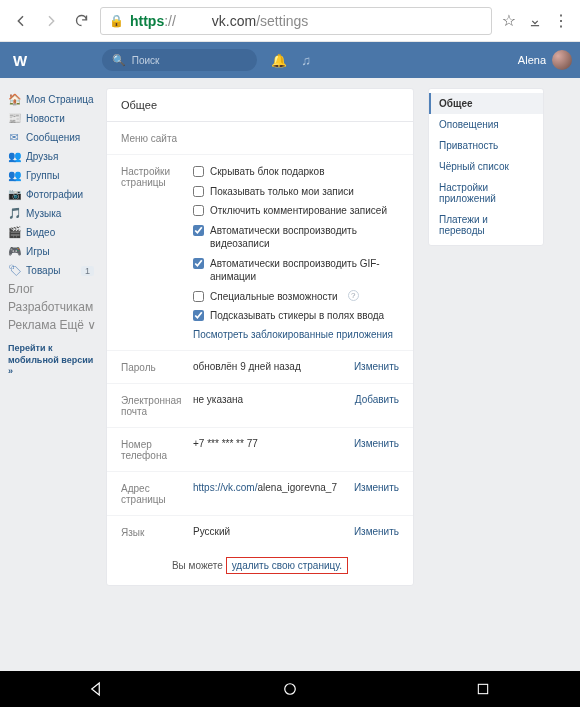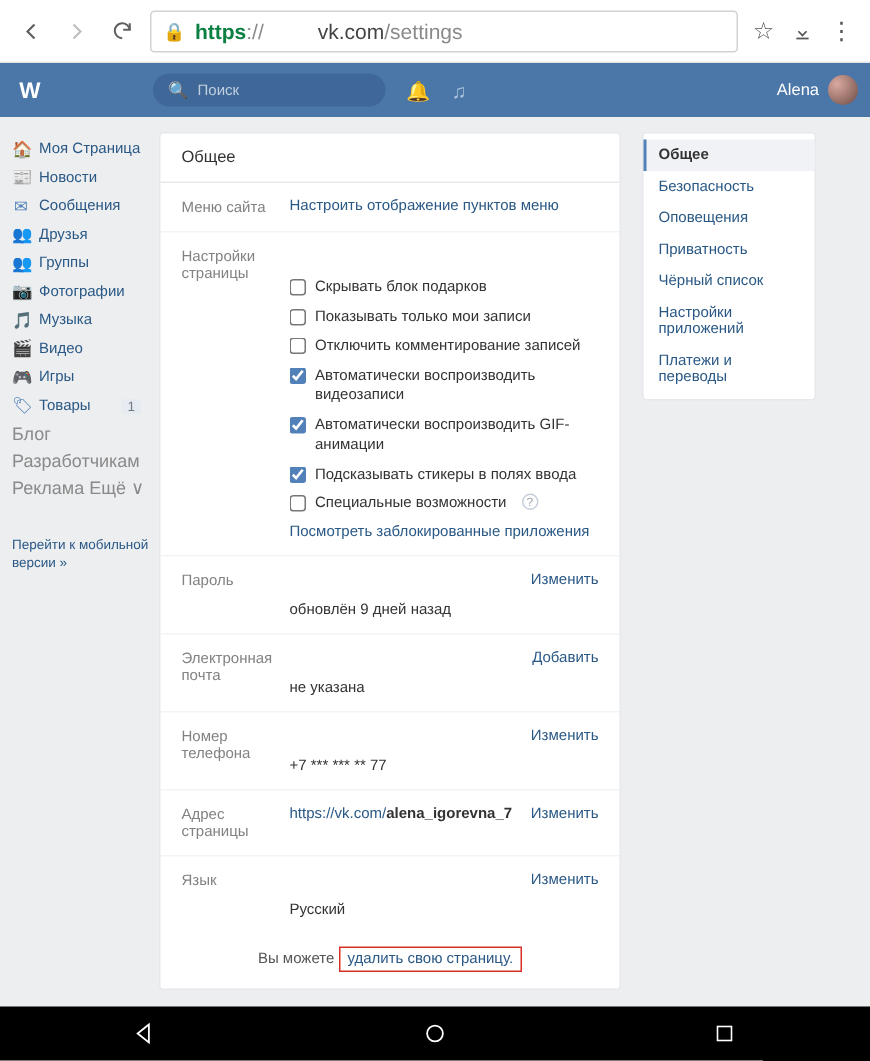--- a/index.html
+++ b/index.html
@@ -25,37 +25,37 @@
   .vk-head .user { margin-left:auto; display:flex; align-items:center; gap:6px; font-size:11px;}
   .avatar { width:20px; height:20px; border-radius:50%; background:radial-gradient(circle at 30% 30%, #d9a9a0, #6b4a42);}
   
   
   .wrap { display:flex; padding-top:4px;}
   .leftnav { width:100px; padding:8px 0 0 8px; font-size:10px;}
   .leftnav .item { display:flex; align-items:center; gap:6px; padding:3px 0; color:#2a5885; cursor:pointer;}
   .leftnav .item .licon { width:12px; color:#5181b8; font-size:11px; text-align:center;}
   .leftnav .badge { margin-left:auto; margin-right:6px; background:#e5ebf1; color:#6f7985; font-size:9px; padding:0 4px; border-radius:2px;}
   .leftnav .footer { font-size:12px; color:#8a8a8a; line-height:1.5;}
-  .leftnav .mobile-link { margin-top:24px; font-size:9px; color:#2a5885; line-height:1.3;}
+  .leftnav .mobile-link { margin-top:9px; font-size:9px; color:#2a5885; line-height:1.3;font-weight:bold;}
 
   .content { flex:1; padding:6px 6px 0 6px; display:flex; gap:14px; align-items:flex-start;}
   .main { width:308px; background:#fff; border:1px solid #e7e8ec; border-radius:3px; padding-bottom:6px;}
   .main .card-title { padding:10px 14px; font-size:11px; color:#333; border-bottom:1px solid #e7e8ec;}
   .row { display:flex; padding:10px 14px; border-bottom:1px solid #f2f3f5; font-size:10px;}
   .row.noborder { border-bottom:none;}
   .row .label { width:72px; color:#828282; padding-top:1px;}
   .row .val { flex:1; color:#2a5885;}
-  .row .val.dark { color:#333;margin-top:20px;}
+  .row .val.dark { color:#333;}
   .row .action { color:#2a5885; font-size:10px; margin-left:6px;}
   .chk { display:flex; align-items:flex-start; gap:6px; margin-bottom:6px; color:#333; font-size:10px; line-height:1.35;}
   .chk input { margin-top:1px; flex-shrink:0; accent-color:#5181b8; width:11px; height:11px;}
   .chk .help { display:inline-block; width:11px; height:11px; border:1px solid #c5d0db; border-radius:50%; color:#99a2ad; font-size:8px; text-align:center; line-height:10px; margin-left:4px;}
   .link { color:#2a5885;}
   .murl { color:#888;}
-  .murl b { color:#333; font-weight:700;}
+  .murl b { color:#333; font-weight:400;}
   .delete-row { text-align:center; padding:12px 0 8px; font-size:10px; color:#555;}
   .delete-row .boxed { border:1.5px solid #d93025; padding:2px 5px;}
   .delete-row .boxed a { color:#2a5885; text-decoration:none;}
 
   .sidemenu { width:116px; background:#fff; border:1px solid #e7e8ec; border-radius:3px; padding:4px 0; font-size:10px;}
   .sidemenu .sitem { padding:5px 10px; color:#2a5885; cursor:pointer;}
   .sidemenu .sitem.active { border-left:2px solid #5181b8; background:#f0f2f5; color:#333; font-weight:600; padding-left:8px;}
 
   
   .android { position:absolute; bottom:0; left:0; right:0; height:36px; background:#000; display:flex; align-items:center; justify-content:space-around;}
@@ -164,21 +164,20 @@
       </div>
       <div class="mobile-link">Перейти к мобильной версии »</div>
     </div>
 
   <div class="content">
     <div class="main">
       <div class="card-title">Общее</div>
 
       <div class="row">
         <div class="label">Меню сайта</div>
-        <div class="val link">Настроить отображение пунктов меню</div>
       </div>
 
       <div class="row">
         <div class="label">Настройки страницы</div>
         <div class="val dark">
           <label class="chk">
               <input type="checkbox" style="">
               <span>Скрывать блок подарков</span>
             </label>
           <label class="chk">
@@ -191,27 +190,27 @@
             </label>
           <label class="chk">
               <input type="checkbox" checked="" style="">
               <span>Автоматически воспроизводить видеозаписи</span>
             </label>
           <label class="chk">
               <input type="checkbox" checked="" style="">
               <span>Автоматически воспроизводить GIF-анимации</span>
             </label>
           <label class="chk">
+              <input type="checkbox" style="">
+              <span>Специальные возможности</span>
+              <span class="help">?</span>
+            </label>
+          <label class="chk">
               <input type="checkbox" checked="" style="">
               <span>Подсказывать стикеры в полях ввода</span>
-            </label>
-          <label class="chk">
-              <input type="checkbox" style="">
-              <span>Специальные возможности</span>
-              <span class="help">?</span>
             </label>
           <div class="link" style="margin-top:4px">Посмотреть заблокированные приложения</div>
         </div>
       </div>
 
       <div class="row">
         <div class="label">Пароль</div>
         <div class="val dark">обновлён 9 дней назад</div>
         <div class="action">Изменить</div>
       </div>
@@ -240,21 +239,20 @@
         <div class="action">Изменить</div>
       </div>
 
       <div class="delete-row">
         <span>Вы можете </span><span class="boxed"><a href="#">удалить свою страницу.</a></span>
       </div>
     </div>
 
     <div class="sidemenu" id="sidemenu">
         <div class="sitem active">Общее</div>
-        <div class="sitem">Безопасность</div>
         <div class="sitem">Оповещения</div>
         <div class="sitem">Приватность</div>
         <div class="sitem">Чёрный список</div>
         <div class="sitem">Настройки приложений</div>
         <div class="sitem">Платежи и переводы</div>
       </div>
   </div>
 </div>
 
 <div class="android">

